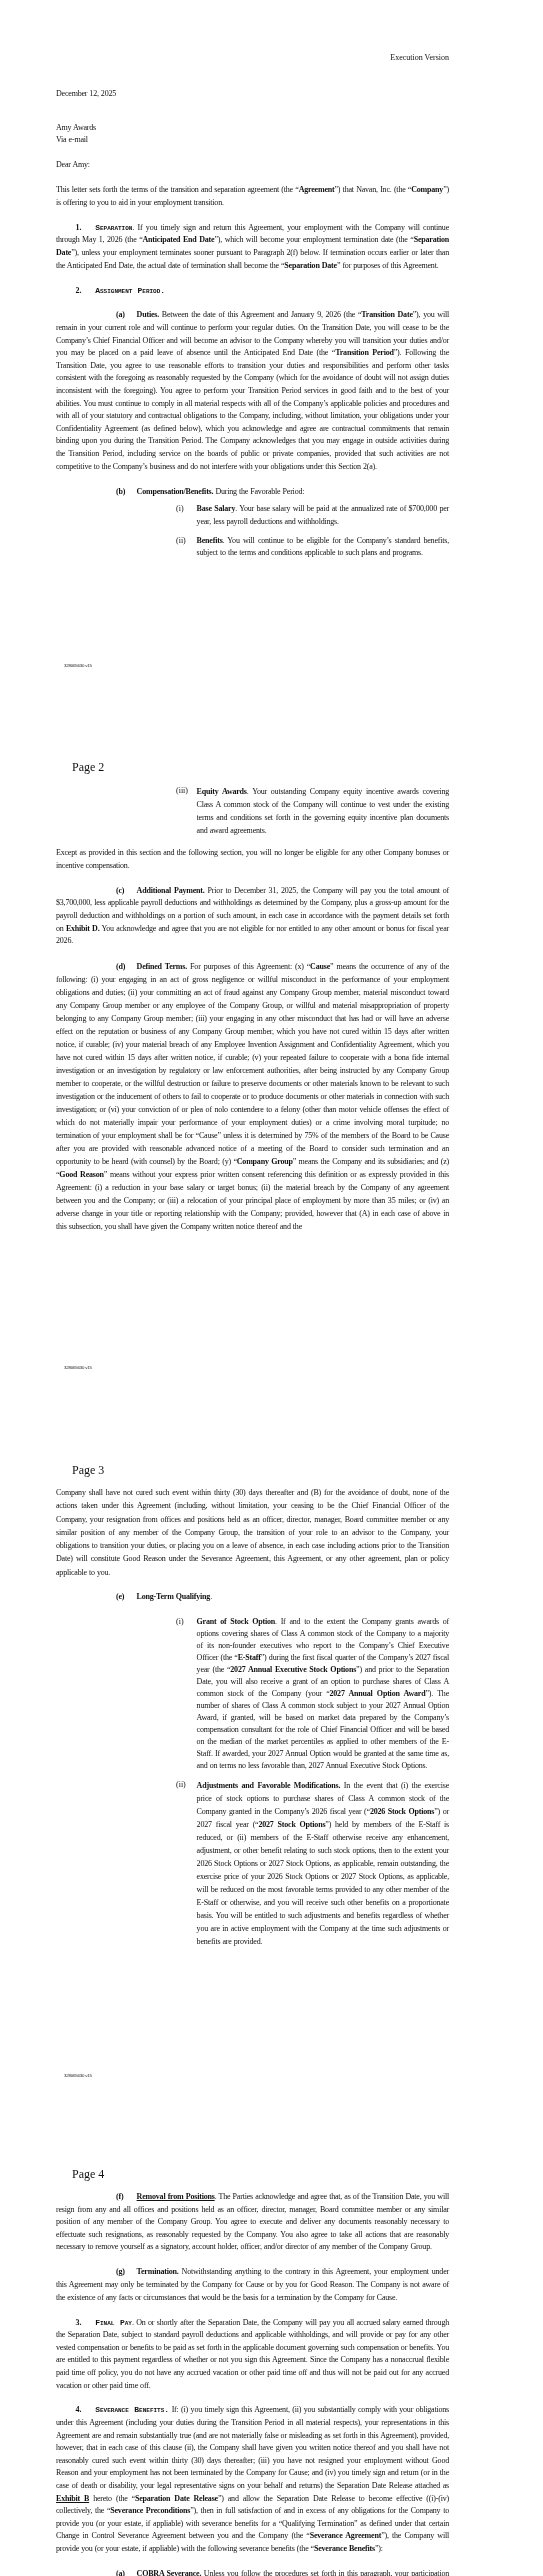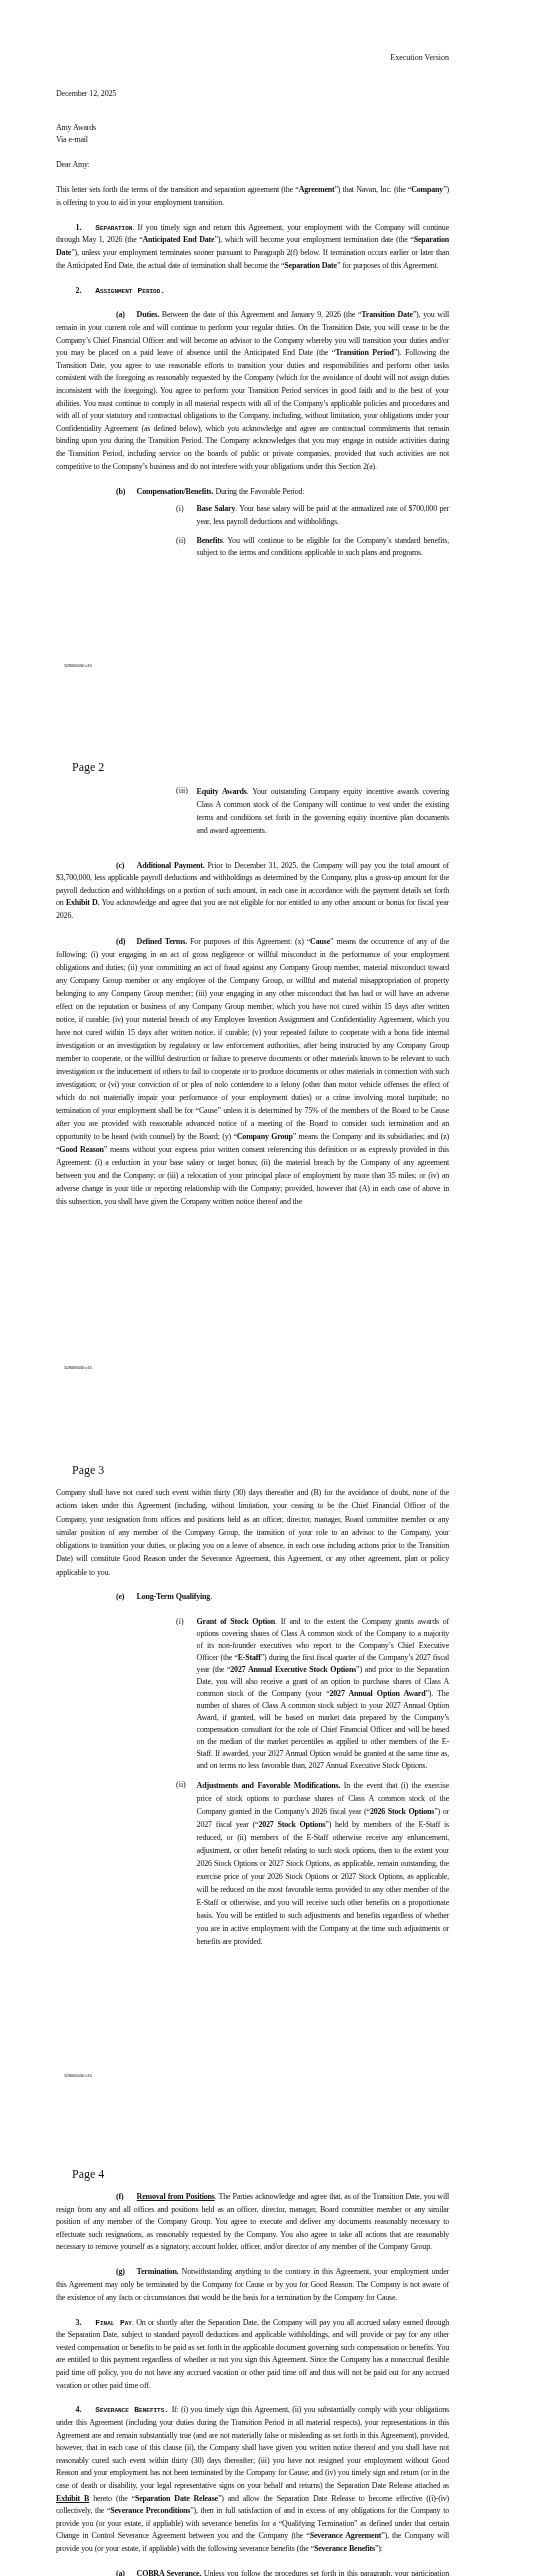--- a/index.html
+++ b/index.html
@@ -67,20 +67,21 @@
 
 <div class="page">
   <div class="page-hdr" style="top:57px;">Page 2</div>
 
   <div class="page-body" style="top:82px;">
     <div class="item">
       <span class="lbl">(iii)</span>
       <p class="txt" style="line-height:13px"><span class="b">Equity Awards</span><span>. Your outstanding Company equity incentive awards covering Class A common stock of the Company will continue to vest under the existing terms and conditions set forth in the governing equity incentive plan documents and award agreements.</span></p>
     </div>
     <div style="height:10.3px"></div>
+    <p>Except as provided in this section and the following section, you will no longer be eligible for any other Company bonuses or incentive compensation.</p>
     <div class="gap-s"></div>
 
     <p><span class="sub-lbl">(c)</span><span class="b">Additional Payment.</span><span> Prior to December 31, 2025, the Company will pay you the total amount of $3,700,000, less applicable payroll deductions and withholdings as determined by the Company, plus a gross-up amount for the payroll deduction and withholdings on a portion of such amount, in each case in accordance with the payment details set forth on </span><span class="b">Exhibit D.</span><span>  You acknowledge and agree that you are not eligible for nor entitled to any other amount or bonus for fiscal year 2026.</span></p>
     <div class="gap-s"></div>
 
     <p style="line-height:13px"><span class="sub-lbl">(d)</span><span class="b">Defined Terms.</span><span> For purposes of this Agreement: (x) “</span><span class="b">Cause</span><span>” means the occurrence of any of the following: (i) your engaging in an act of gross negligence or willful misconduct in the performance of your employment obligations and duties; (ii) your committing an act of fraud against any Company Group member, material misconduct toward any Company Group member or any employee of the Company Group, or willful and material misappropriation of property belonging to any Company Group member; (iii) your engaging in any other misconduct that has had or will have an adverse effect on the reputation or business of any Company Group member, which you have not cured within 15 days after written notice, if curable; (iv) your material breach of any Employee Invention Assignment and Confidentiality Agreement, which you have not cured within 15 days after written notice, if curable; (v) your repeated failure to cooperate with a bona fide internal investigation or an investigation by regulatory or law enforcement authorities, after being instructed by any Company Group member to cooperate, or the willful destruction or failure to preserve documents or other materials known to be relevant to such investigation or the inducement of others to fail to cooperate or to produce documents or other materials in connection with such investigation; or (vi) your conviction of or plea of nolo contendere to a felony (other than motor vehicle offenses the effect of which do not materially impair your performance of your employment duties) or a crime involving moral turpitude; no termination of your employment shall be for “Cause” unless it is determined by 75% of the members of the Board to be Cause after you are provided with reasonable advanced notice of a meeting of the Board to consider such termination and an opportunity to be heard (with counsel) by the Board; (y) “</span><span class="b">Company Group</span><span>” means the Company and its subsidiaries; and (z) “</span><span class="b">Good Reason</span><span>” means without your express prior written consent referencing this definition or as expressly provided in this Agreement: (i) a reduction in your base salary or target bonus; (ii) the material breach by the Company of any agreement between you and the Company; or (iii) a relocation of your principal place of employment by more than 35 miles; or (iv) an adverse change in your title or reporting relationship with the Company; provided, however that (A) in each case of above in this subsection, you shall have given the Company written notice thereof and the</span></p>
   </div>
 
   <div class="footer-id" style="top:662px;">328065630 v15</div>
 </div>

